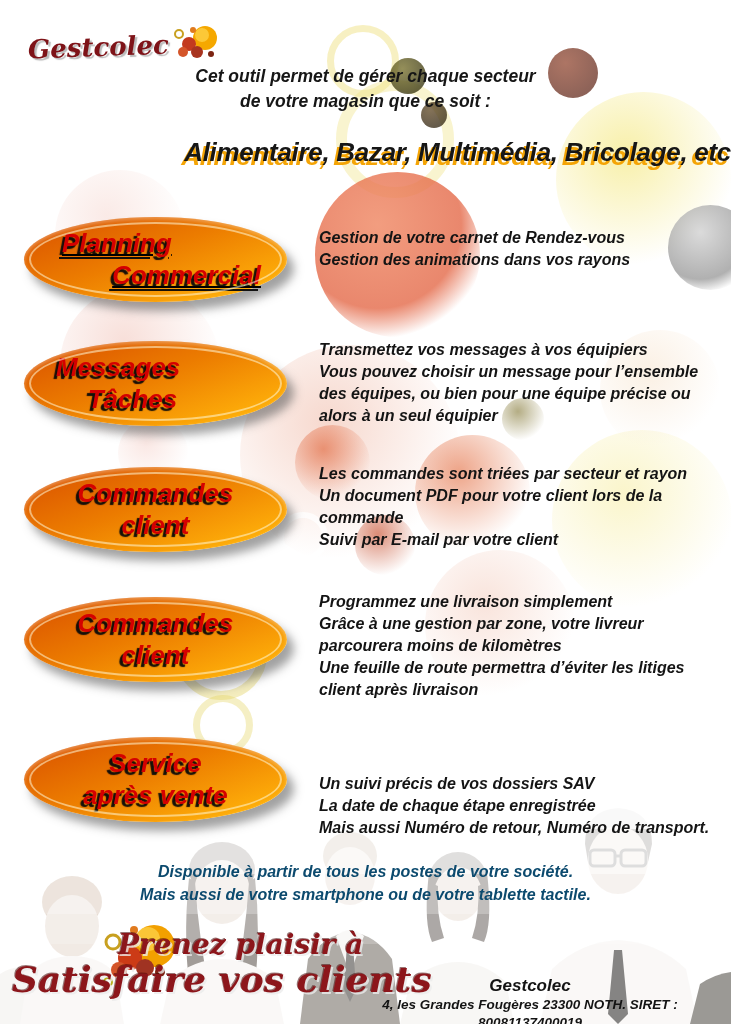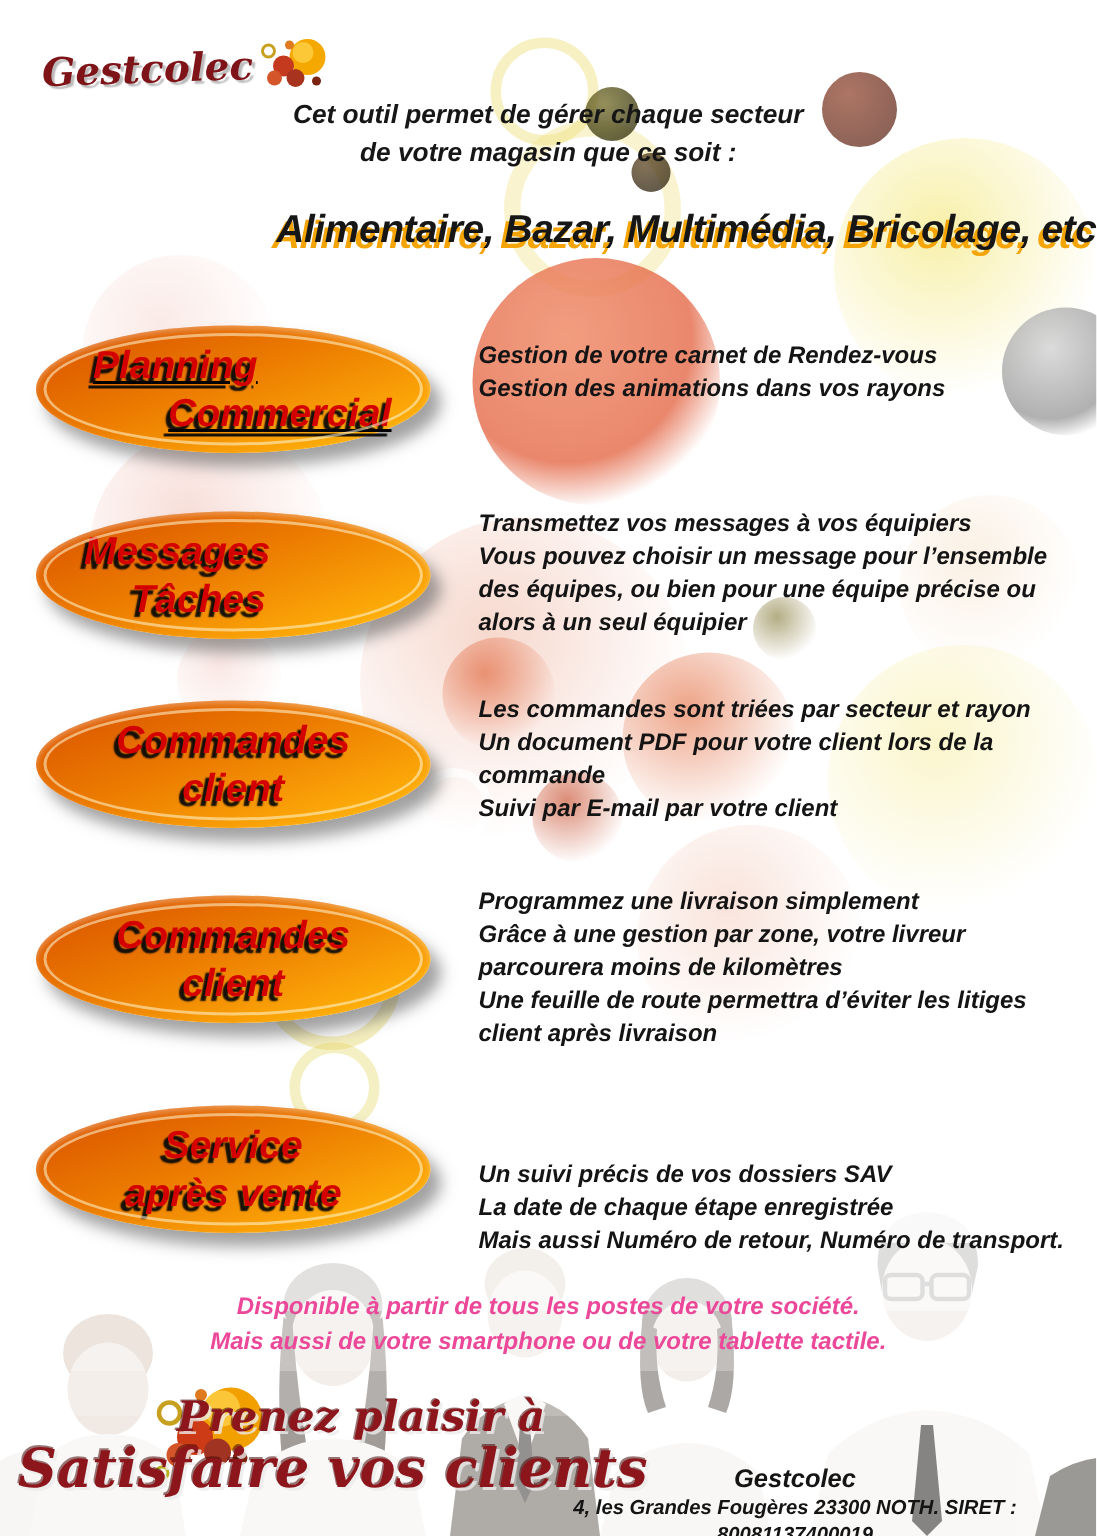--- a/index.html
+++ b/index.html
@@ -62,21 +62,21 @@
   .oval1 .line1{text-align:left;padding-left:38px;}
   .oval1 .line2{text-align:right;padding-right:26px;}
   .oval2 .line1{text-align:left;padding-left:32px;}
   .oval2 .line2{padding-right:46px;}
 
   .desc{position:absolute;left:319px;width:410px;font-style:italic;font-weight:bold;
         font-size:16px;color:#141414;line-height:1.375;}
   .desc1{top:227px;} .desc2{top:339px;} .desc3{top:463px;} .desc4{top:591px;} .desc5{top:773px;}
 
   .availability{position:absolute;left:0;top:860px;width:731px;text-align:center;
-        font-style:italic;font-weight:bold;font-size:16px;color:#ec4899;line-height:1.45;}
+        font-style:italic;font-weight:bold;font-size:16px;color:#0c4a6e;line-height:1.45;}
 
   .tagline-icon{position:absolute;left:100px;top:918px;}
   .tagline-line{position:absolute;white-space:nowrap;font-family:"DejaVu Serif",serif;
         font-style:italic;font-weight:bold;color:#8c161b;
         text-shadow:2px 2px 0 rgba(235,235,235,.8), -1px -1px 0 rgba(70,5,5,.55);}
   .tag1{left:118px;top:928px;font-size:28px;}
   .tag2{left:12px;top:958px;font-size:36px;}
 
   .footer{position:absolute;right:10px;top:976px;width:382px;text-align:center;
         font-style:italic;font-weight:bold;color:#141414;}

